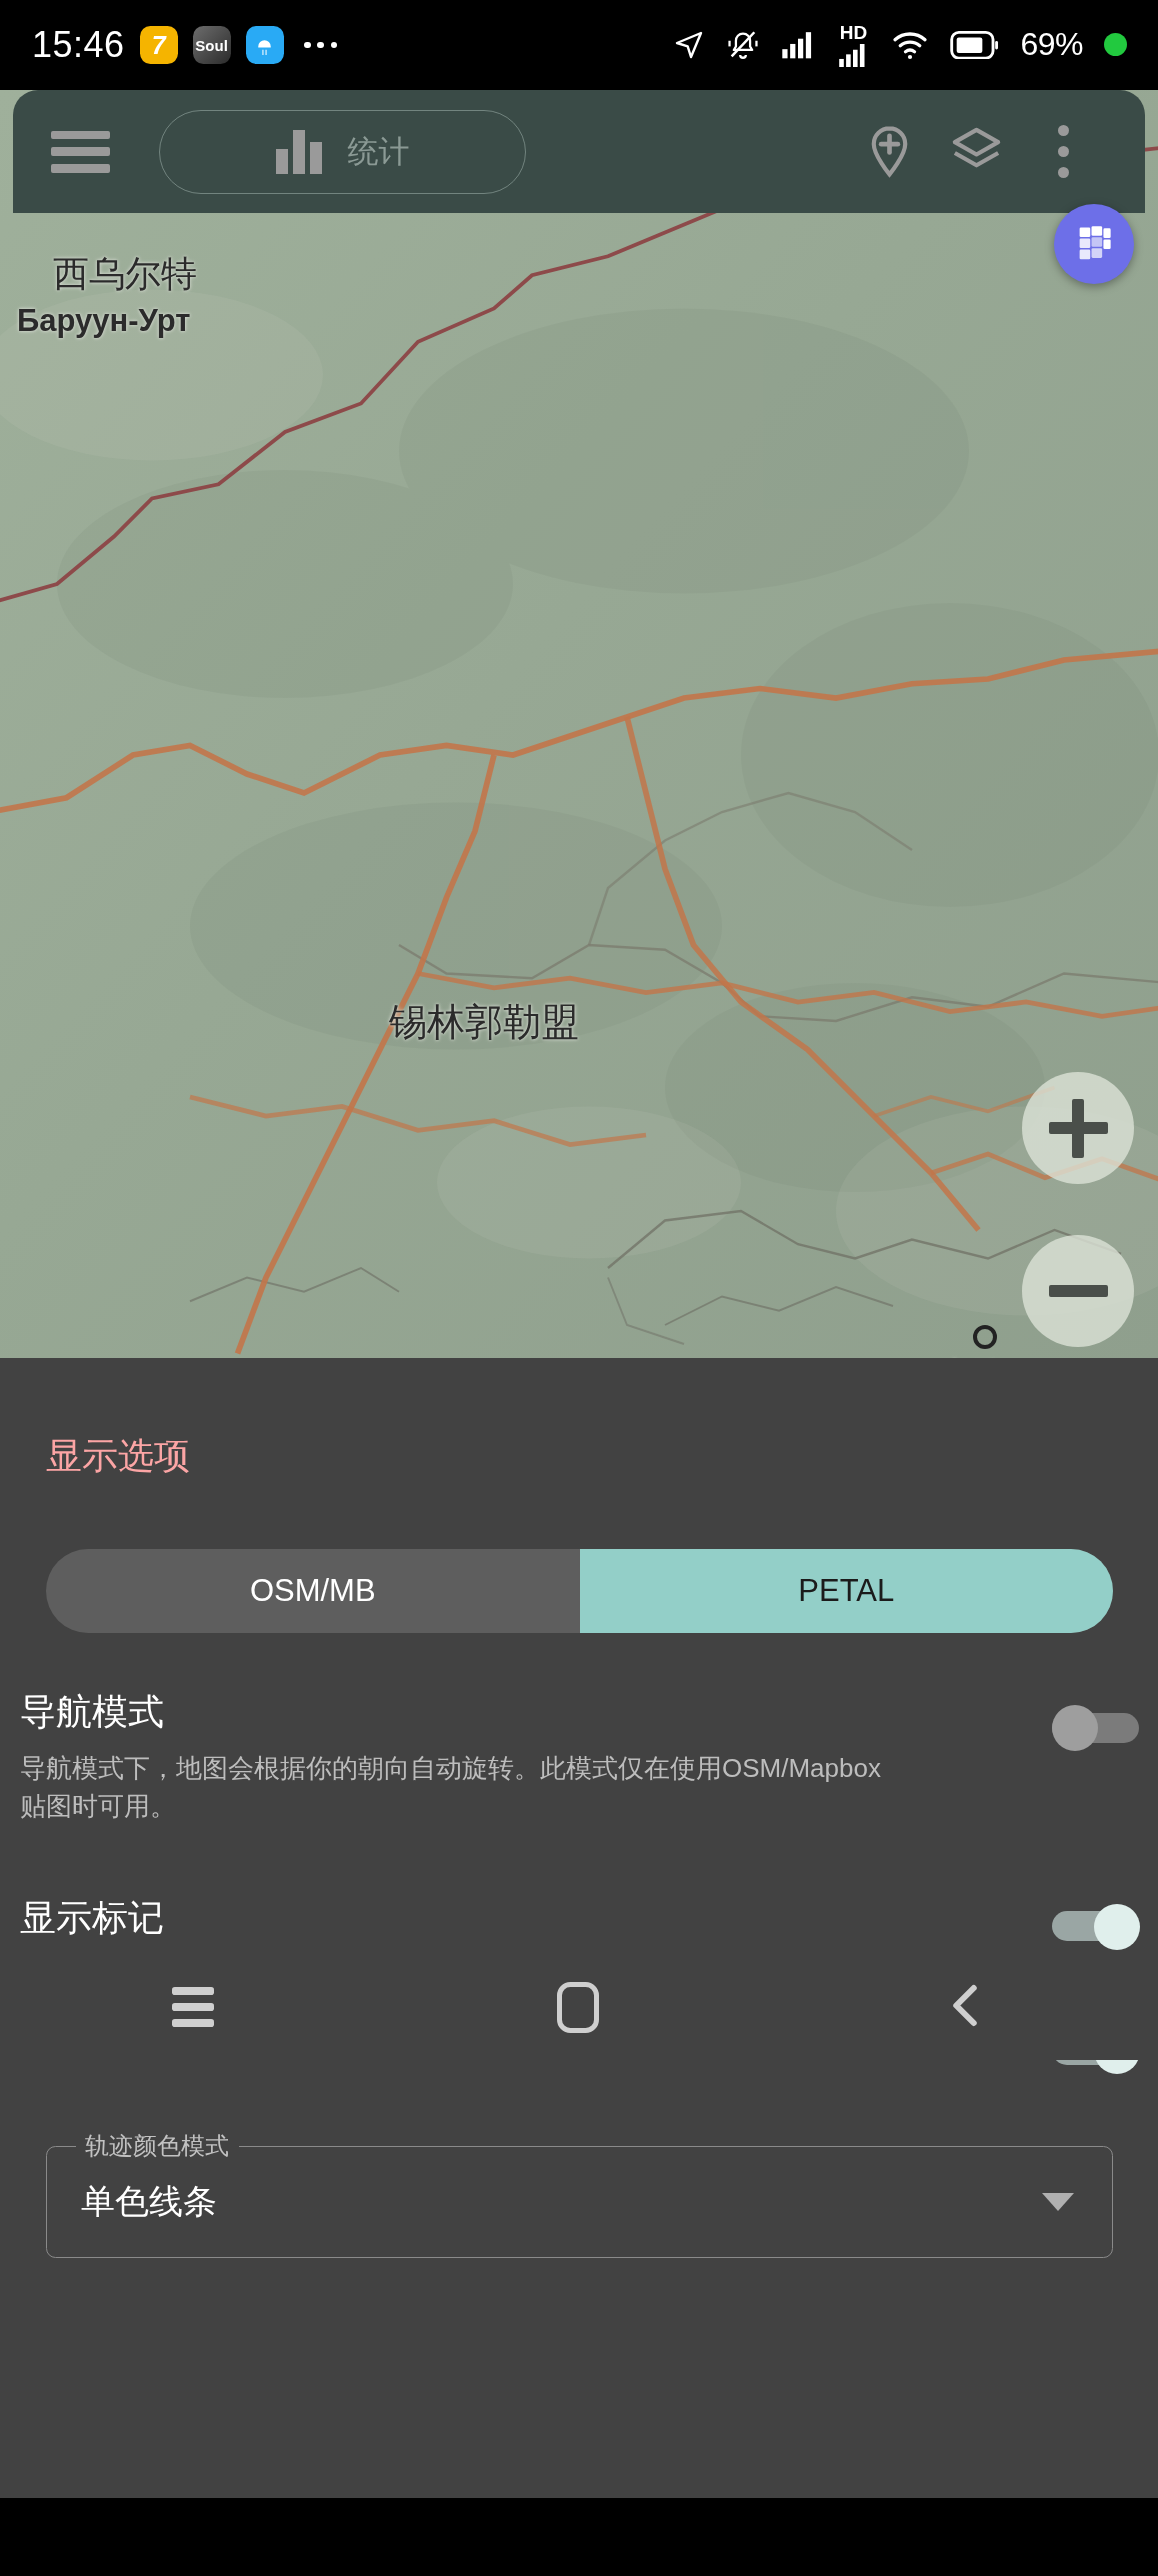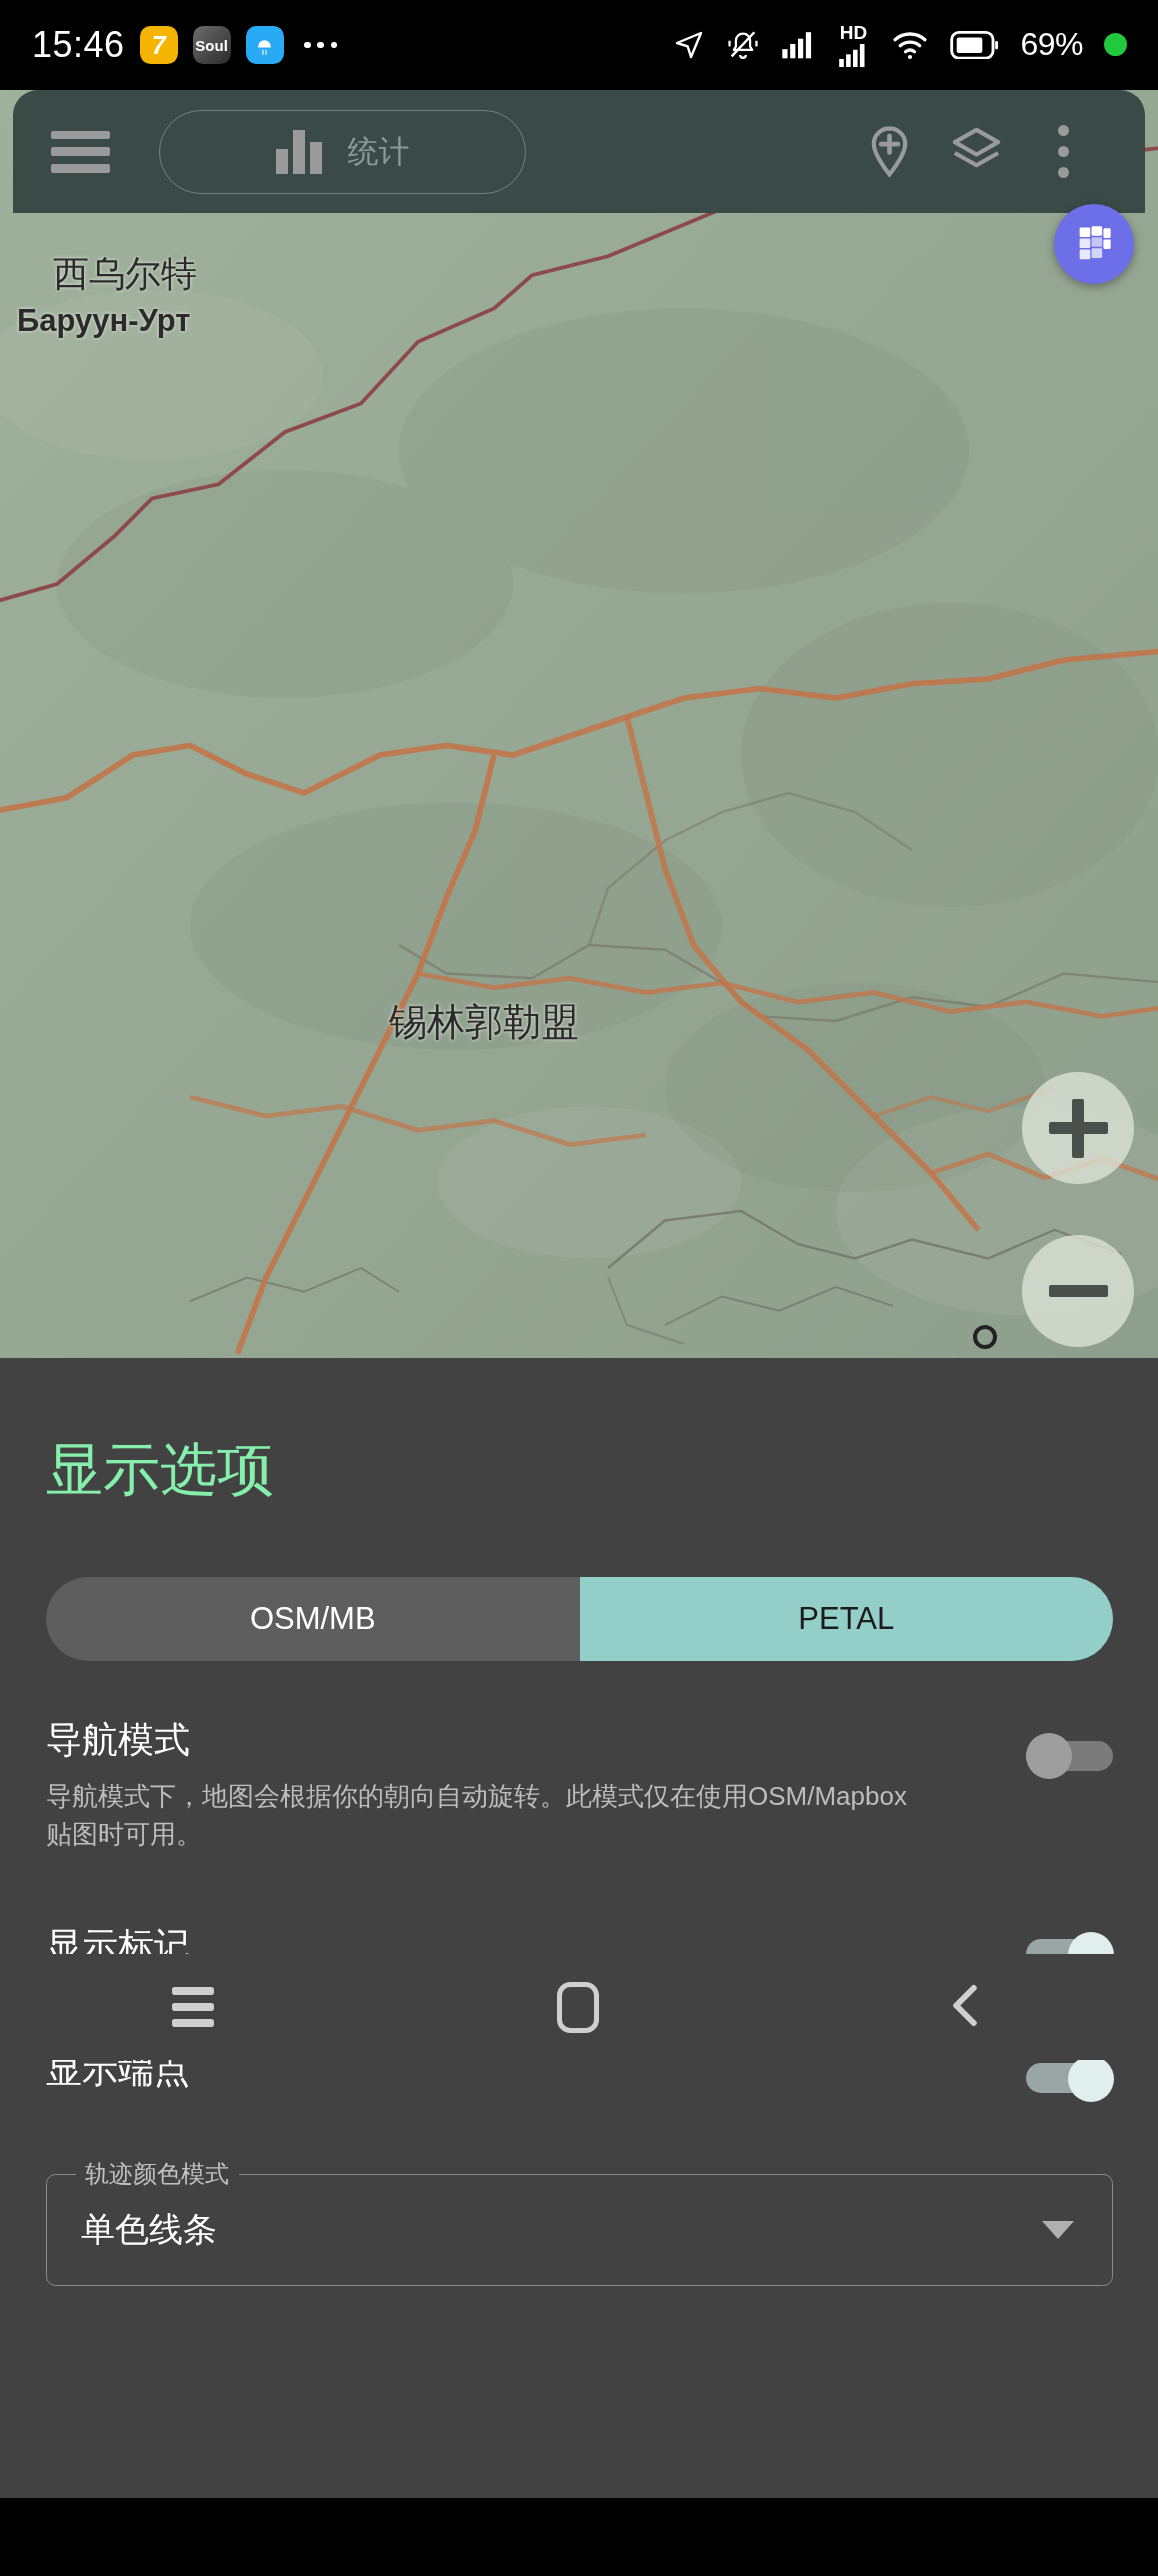--- a/index.html
+++ b/index.html
@@ -92,32 +92,32 @@
   }
   .plus-h { width:59px; height:12.3px; }
   .plus-v { width:12.3px; height:59px; }
   .minus { width:59px; height:12.3px; }
 
   
   .sheet {
     position:absolute; left:0; top:1358px; width:1159px; height:1140px;
     background:#424242;
   }
-  .sheet-title { color:#86efac; font-size:57px; margin:74px 0 0 46px; font-weight:400; }
+  .sheet-title { color:#fca5a5; font-size:36px; margin:74px 0 0 46px; font-weight:400; }
 
   .segrow { margin:0 46px; height:84px; border-radius:42px; display:flex;
             overflow:hidden; background:#5e5e5e; }
   .segrow.r1 { margin-top:68px; }
   .segrow.r2 { margin-top:44px; height:80px; border-radius:40px; }
   .seg { flex:1; display:flex; align-items:center; justify-content:center;
          font-size:31px; color:#ffffff; }
   .seg.active { background:#93cfc8; color:#1b1b1b; }
   .seg.cn { font-size:30px; }
 
-  .row { display:flex; align-items:flex-start; padding:0 46px; }
+  .row { display:flex; align-items:flex-start; padding:0 20px; }
   .row-nav { margin-top:55px; }
   .row-text { flex:1; padding-right:23px; }
   .row-title { color:#ffffff; font-size:36px; }
   .row-desc { color:#bdbdbd; font-size:26px; line-height:1.45; margin-top:13.3px; max-width:883px; }
 
   .switch { width:87px; height:46px; border-radius:23px; position:relative; flex:0 0 auto; margin-top:17px; }
   .switch .track { position:absolute; left:0; top:7.6px; width:87px; height:30px; border-radius:15px; }
   .switch .knob { position:absolute; top:0; width:46px; height:46px; border-radius:50%; }
   .switch.off .track { background:#7b7b7b; }
   .switch.off .knob { left:0; background:#9e9e9e; }

